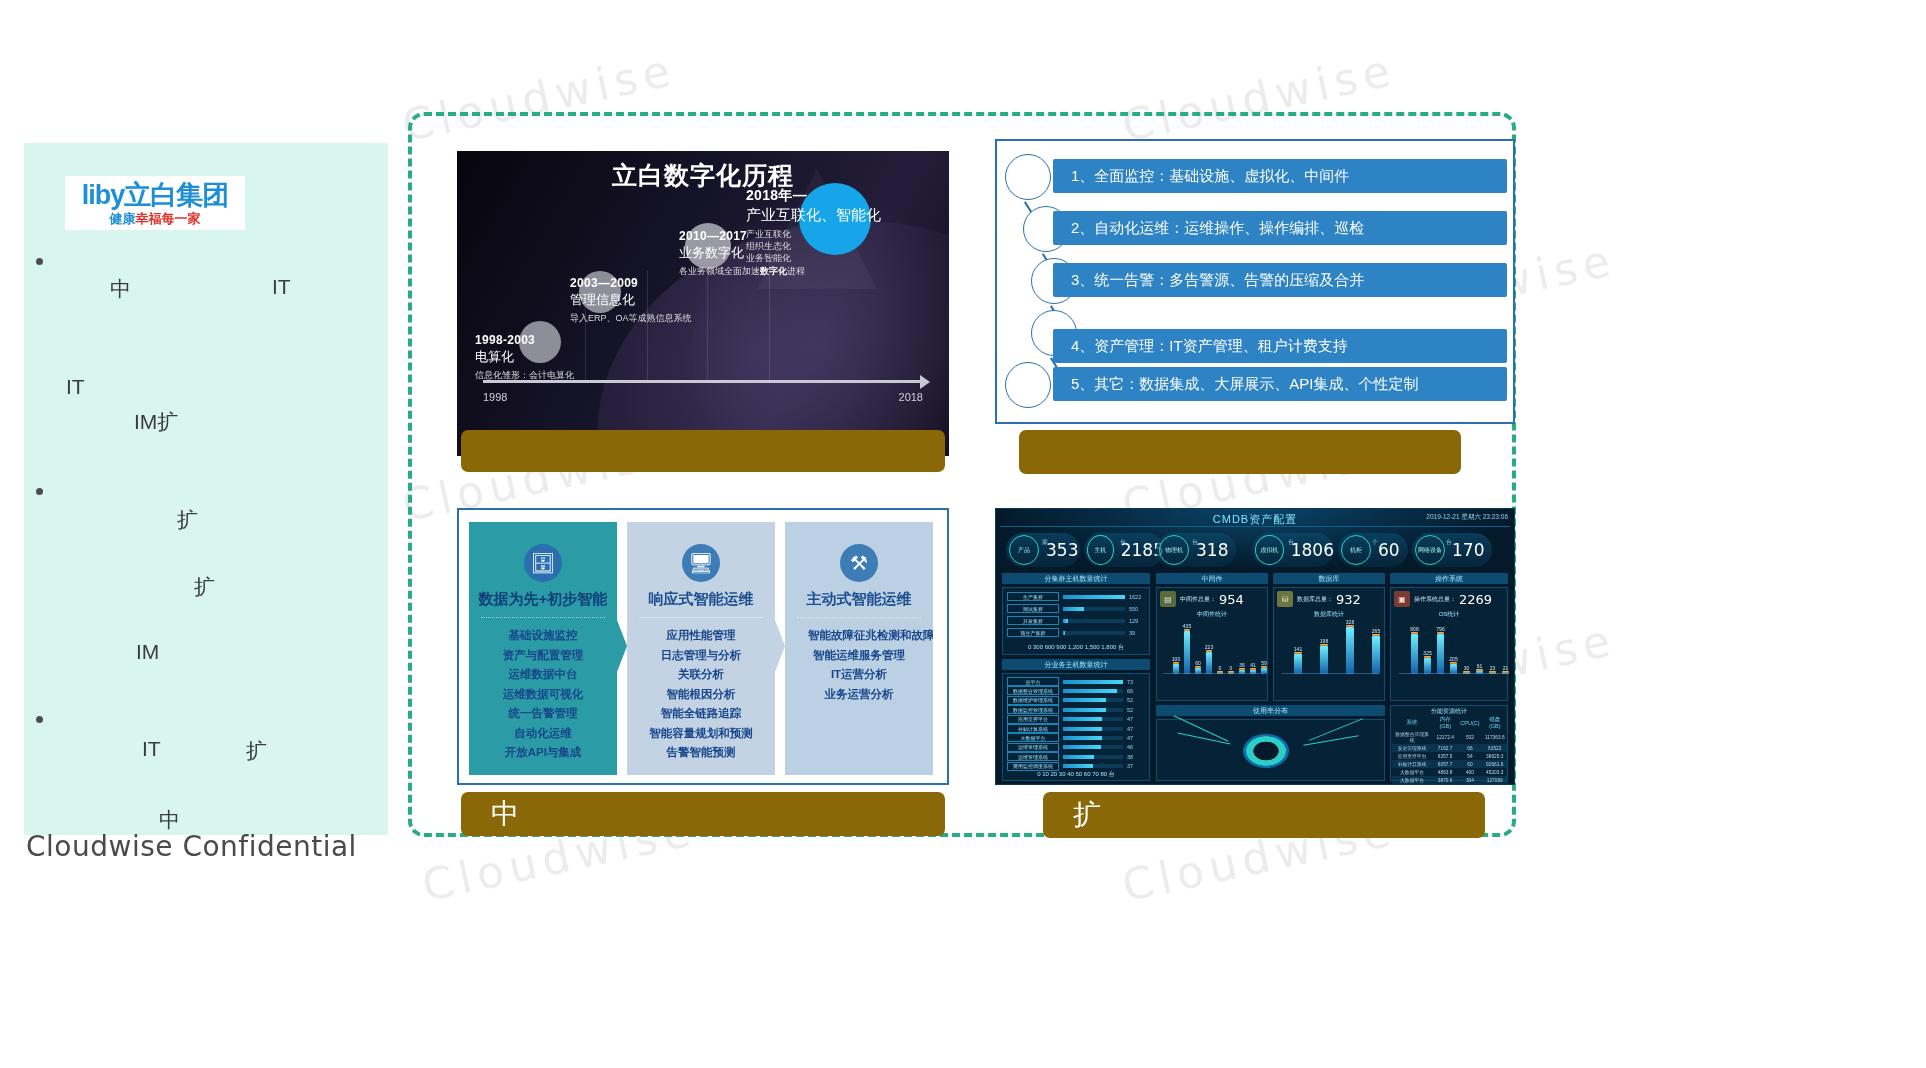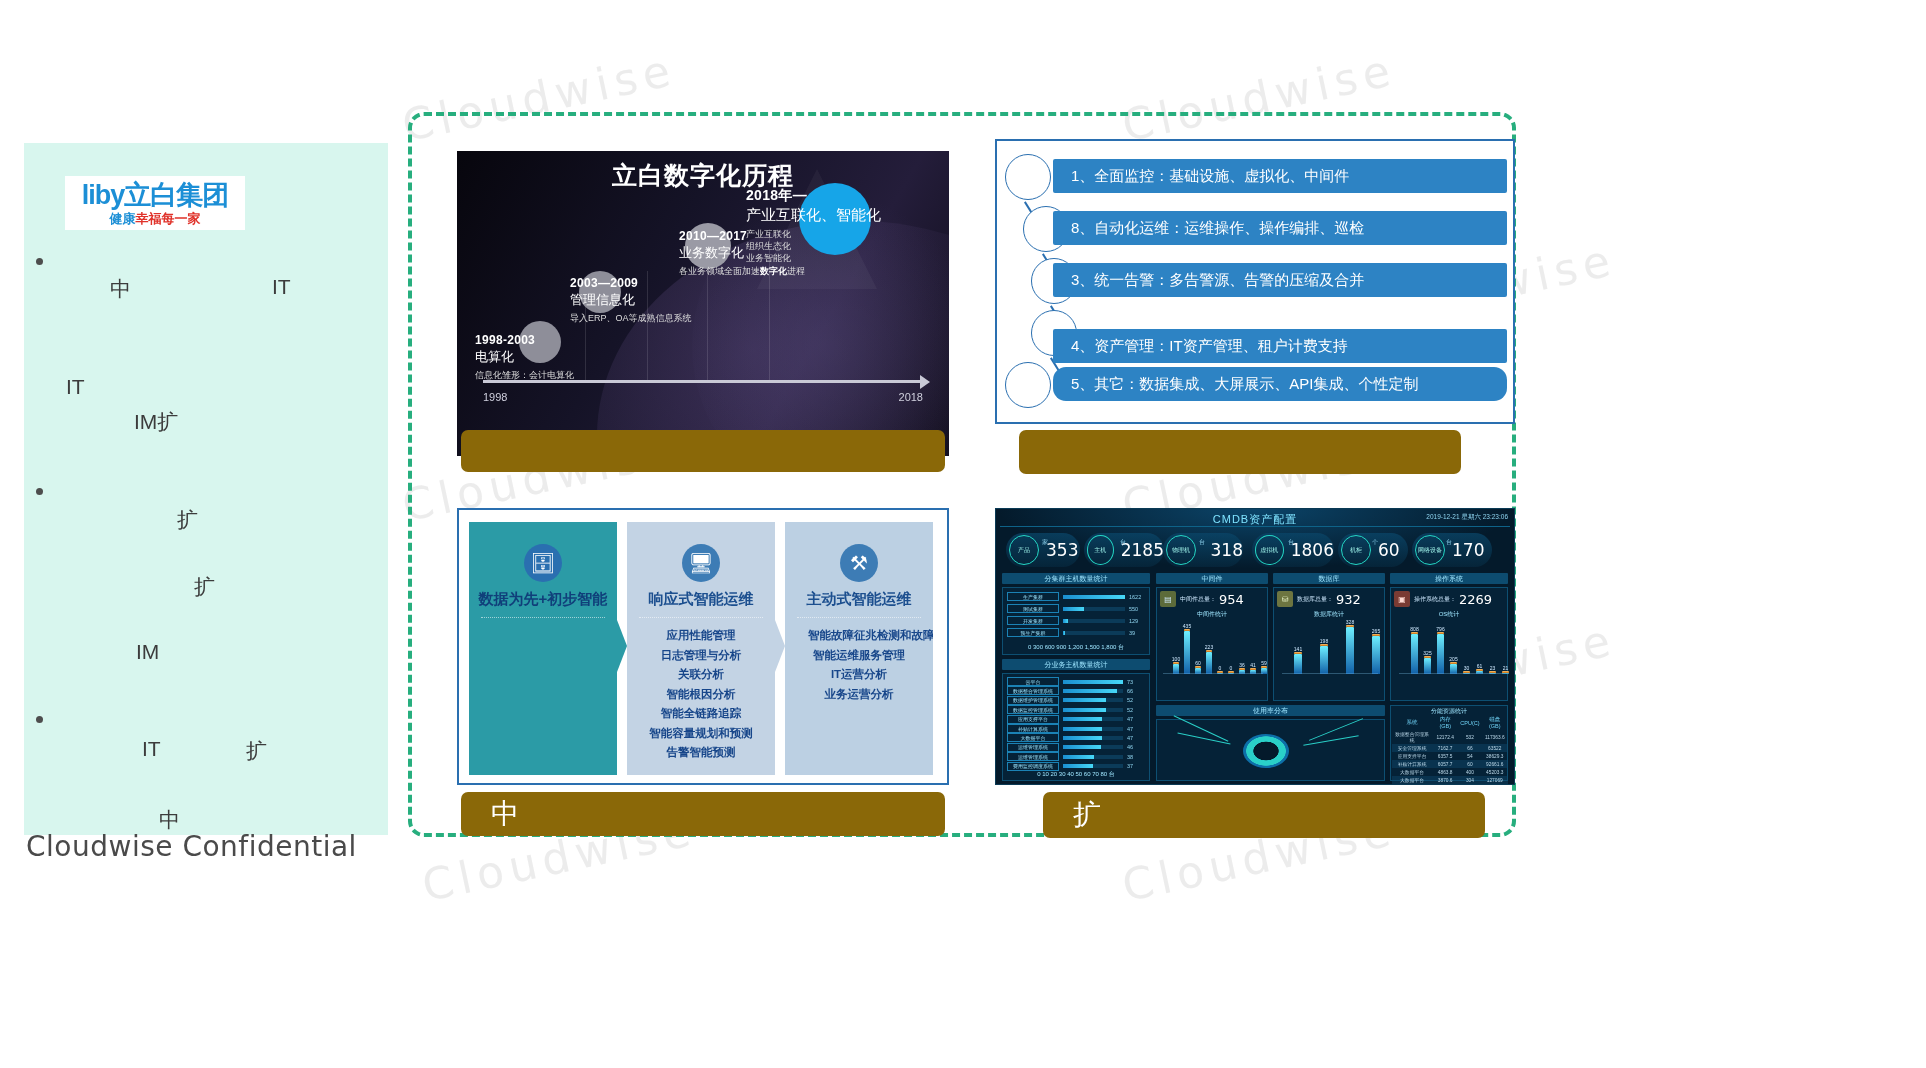--- a/index.html
+++ b/index.html
@@ -214,46 +214,55 @@
 <div class="abs" id="nl-card">
   <div id="nl-rows">
       <div class="nl-circle" style="left: 8px; top: 13px;"></div>
       <div class="nl-link" style="left: 28px; top: 60px; width: 26px; transform: rotate(58deg);"></div>
       <div class="nl-row" style="top: 18px;">
         <span>1、全面监控：基础设施、虚拟化、中间件</span>
       </div>
       <div class="nl-circle" style="left: 26px; top: 65px;"></div>
       <div class="nl-link" style="left: 46px; top: 112px; width: 26px; transform: rotate(58deg);"></div>
       <div class="nl-row" style="top: 70px;">
-        <span>8、自动化运维：运维操作、操作编排、巡检</span>
+        <span>2、自动化运维：运维操作、操作编排、巡检</span>
       </div>
       <div class="nl-circle" style="left: 34px; top: 117px;"></div>
       <div class="nl-link" style="left: 54px; top: 164px; width: 26px; transform: rotate(58deg);"></div>
       <div class="nl-row" style="top: 122px;">
         <span>3、统一告警：多告警源、告警的压缩及合并</span>
       </div>
       <div class="nl-circle" style="left: 34px; top: 169px;"></div>
       <div class="nl-link" style="left: 54px; top: 216px; width: 26px; transform: rotate(58deg);"></div>
       <div class="nl-row" style="top: 188px;">
         <span>4、资产管理：IT资产管理、租户计费支持</span>
       </div>
       <div class="nl-circle" style="left: 8px; top: 221px;"></div>
-      <div class="nl-row" style="top: 226px; border-radius: 13px;">
+      <div class="nl-row" style="top: 226px;">
         <span>5、其它：数据集成、大屏展示、API集成、个性定制</span>
       </div>
     </div>
 </div>
 <div class="gold-bar" style="left:1019px;top:430px;width:442px;height:44px;"></div>
 
 <div class="abs" id="col-card">
   <div id="cols">
       <div class="col" style="left: 10px; background: rgb(43, 155, 166);">
         <div class="ic" style="background: rgb(42, 111, 176); color: rgb(255, 255, 255); font-size: 20px;">🗄</div>
         <div class="hd" style="color: rgb(16, 63, 122);">数据为先+初步智能</div>
         <div class="rule"></div>
+        <div class="items">
+          <div style="color: rgb(23, 70, 138);">基础设施监控</div>
+          <div style="color: rgb(23, 70, 138);">资产与配置管理</div>
+          <div style="color: rgb(23, 70, 138);">运维数据中台</div>
+          <div style="color: rgb(23, 70, 138);">运维数据可视化</div>
+          <div style="color: rgb(23, 70, 138);">统一告警管理</div>
+          <div style="color: rgb(23, 70, 138);">自动化运维</div>
+          <div style="color: rgb(23, 70, 138);">开放API与集成</div>
+        </div>
       </div>
       <div class="arrow-notch" style="left: 158px; top: 110px; border-top: 26px solid transparent; border-bottom: 26px solid transparent; border-left: 10px solid rgb(43, 155, 166);"></div>
       <div class="col" style="left: 168px; background: rgb(195, 211, 228);">
         <div class="ic" style="background: rgb(61, 124, 181); color: rgb(255, 255, 255); font-size: 20px;">🖥</div>
         <div class="hd" style="color: rgb(28, 79, 143);">响应式智能运维</div>
         <div class="rule"></div>
         <div class="items">
           <div style="color: rgb(23, 70, 138);">应用性能管理</div>
           <div style="color: rgb(23, 70, 138);">日志管理与分析</div>
           <div style="color: rgb(23, 70, 138);">关联分析</div>
@@ -288,21 +297,21 @@
       <div class="kpi" style="left: 10px; width: 74px;">
         <div class="ring">产品</div>
         <div class="up" style="left: 36px;">家</div>
         <div class="num">353</div>
       </div>
       <div class="kpi" style="left: 88px; width: 80px;">
         <div class="ring">主机</div>
         <div class="up" style="left: 36px;">台</div>
         <div class="num">2185</div>
       </div>
-      <div class="kpi" style="left: 167px; width: 80px; justify-content: space-between;">
+      <div class="kpi" style="left: 160px; width: 80px;">
         <div class="ring">物理机</div>
         <div class="up" style="left: 36px;">台</div>
         <div class="num">318</div>
       </div>
       <div class="kpi" style="left: 256px; width: 82px;">
         <div class="ring">虚拟机</div>
         <div class="up" style="left: 36px;">台</div>
         <div class="num">1806</div>
       </div>
       <div class="kpi" style="left: 342px; width: 70px;">

